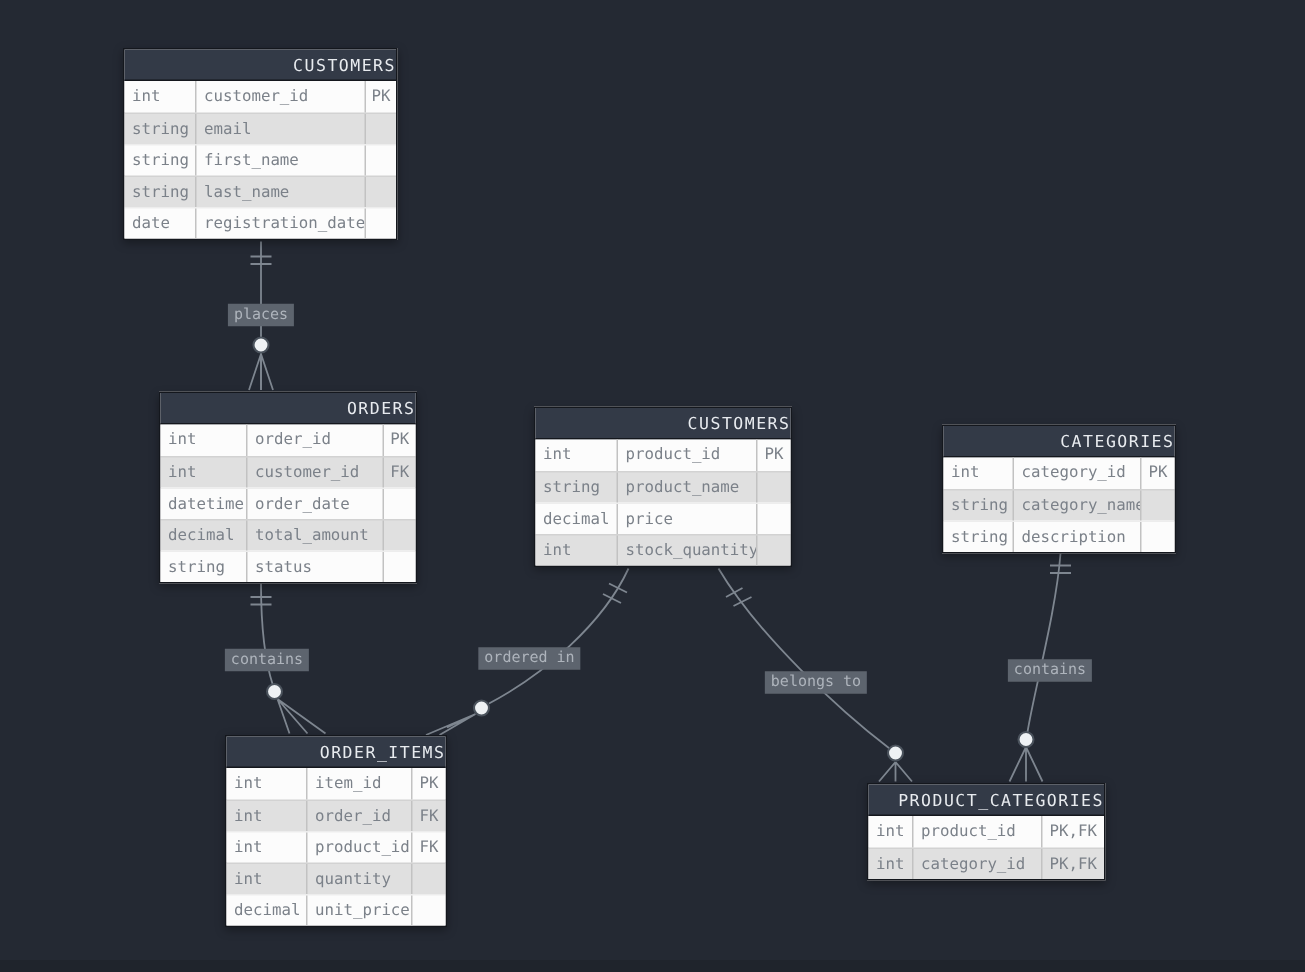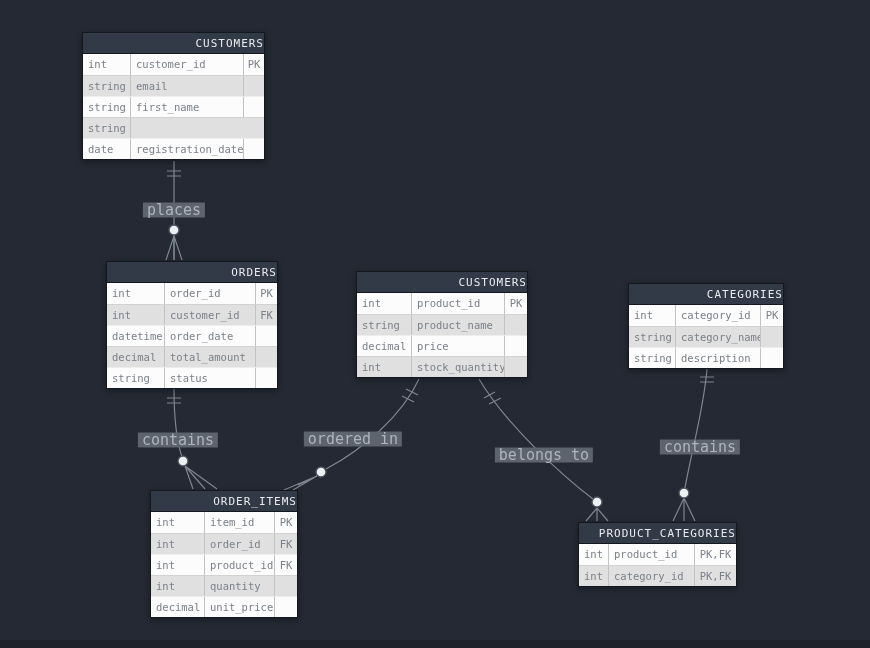--- a/index.html
+++ b/index.html
@@ -26,21 +26,21 @@
     height:21px; line-height:20px;
     color:#7b8189; background:#fcfcfc;
   }
   .row.alt { background:#e0e0e0; }
   .row + .row { border-top:1px solid rgba(0,0,0,.06); }
   .c-type, .c-name { padding-left:5px; border-right:1px solid #c2c2c2; overflow:hidden; white-space:nowrap; }
   .c-key { text-align:center; overflow:hidden; white-space:nowrap; }
   .rel {
     position:absolute; z-index:3; transform:translate(-50%,-50%);
     background:#5d646e; color:#aeb4bc;
-    font-size:15px; line-height:15px; padding:0 4px; white-space:nowrap;
+    font-size:10px; line-height:15px; padding:0 4px; white-space:nowrap;
   }
   .bottom-edge { position:absolute; left:0; bottom:0; width:870px; height:8px; background:#1f242c; z-index:0; }
 </style>
 </head>
 <body>
 
 <div class="bottom-edge"></div>
 
 <svg class="edges" width="870" height="648" viewBox="0 0 870 648">
   <g stroke="#7e8690" fill="none" stroke-width="1.2">
@@ -87,20 +87,21 @@
     <span class="c-name">email</span>
     <span class="c-key"></span>
   </div>
   <div class="row">
     <span class="c-type">string</span>
     <span class="c-name">first_name</span>
     <span class="c-key"></span>
   </div>
   <div class="row alt">
     <span class="c-type">string</span>
+    <span class="c-name">last_name</span>
     <span class="c-key"></span>
   </div>
   <div class="row">
     <span class="c-type">date</span>
     <span class="c-name">registration_date</span>
     <span class="c-key"></span>
   </div>
 </div>
 
 <div class="entity" style="left:106px;top:261px;width:172px;--cols:58px 1fr 21px;">

